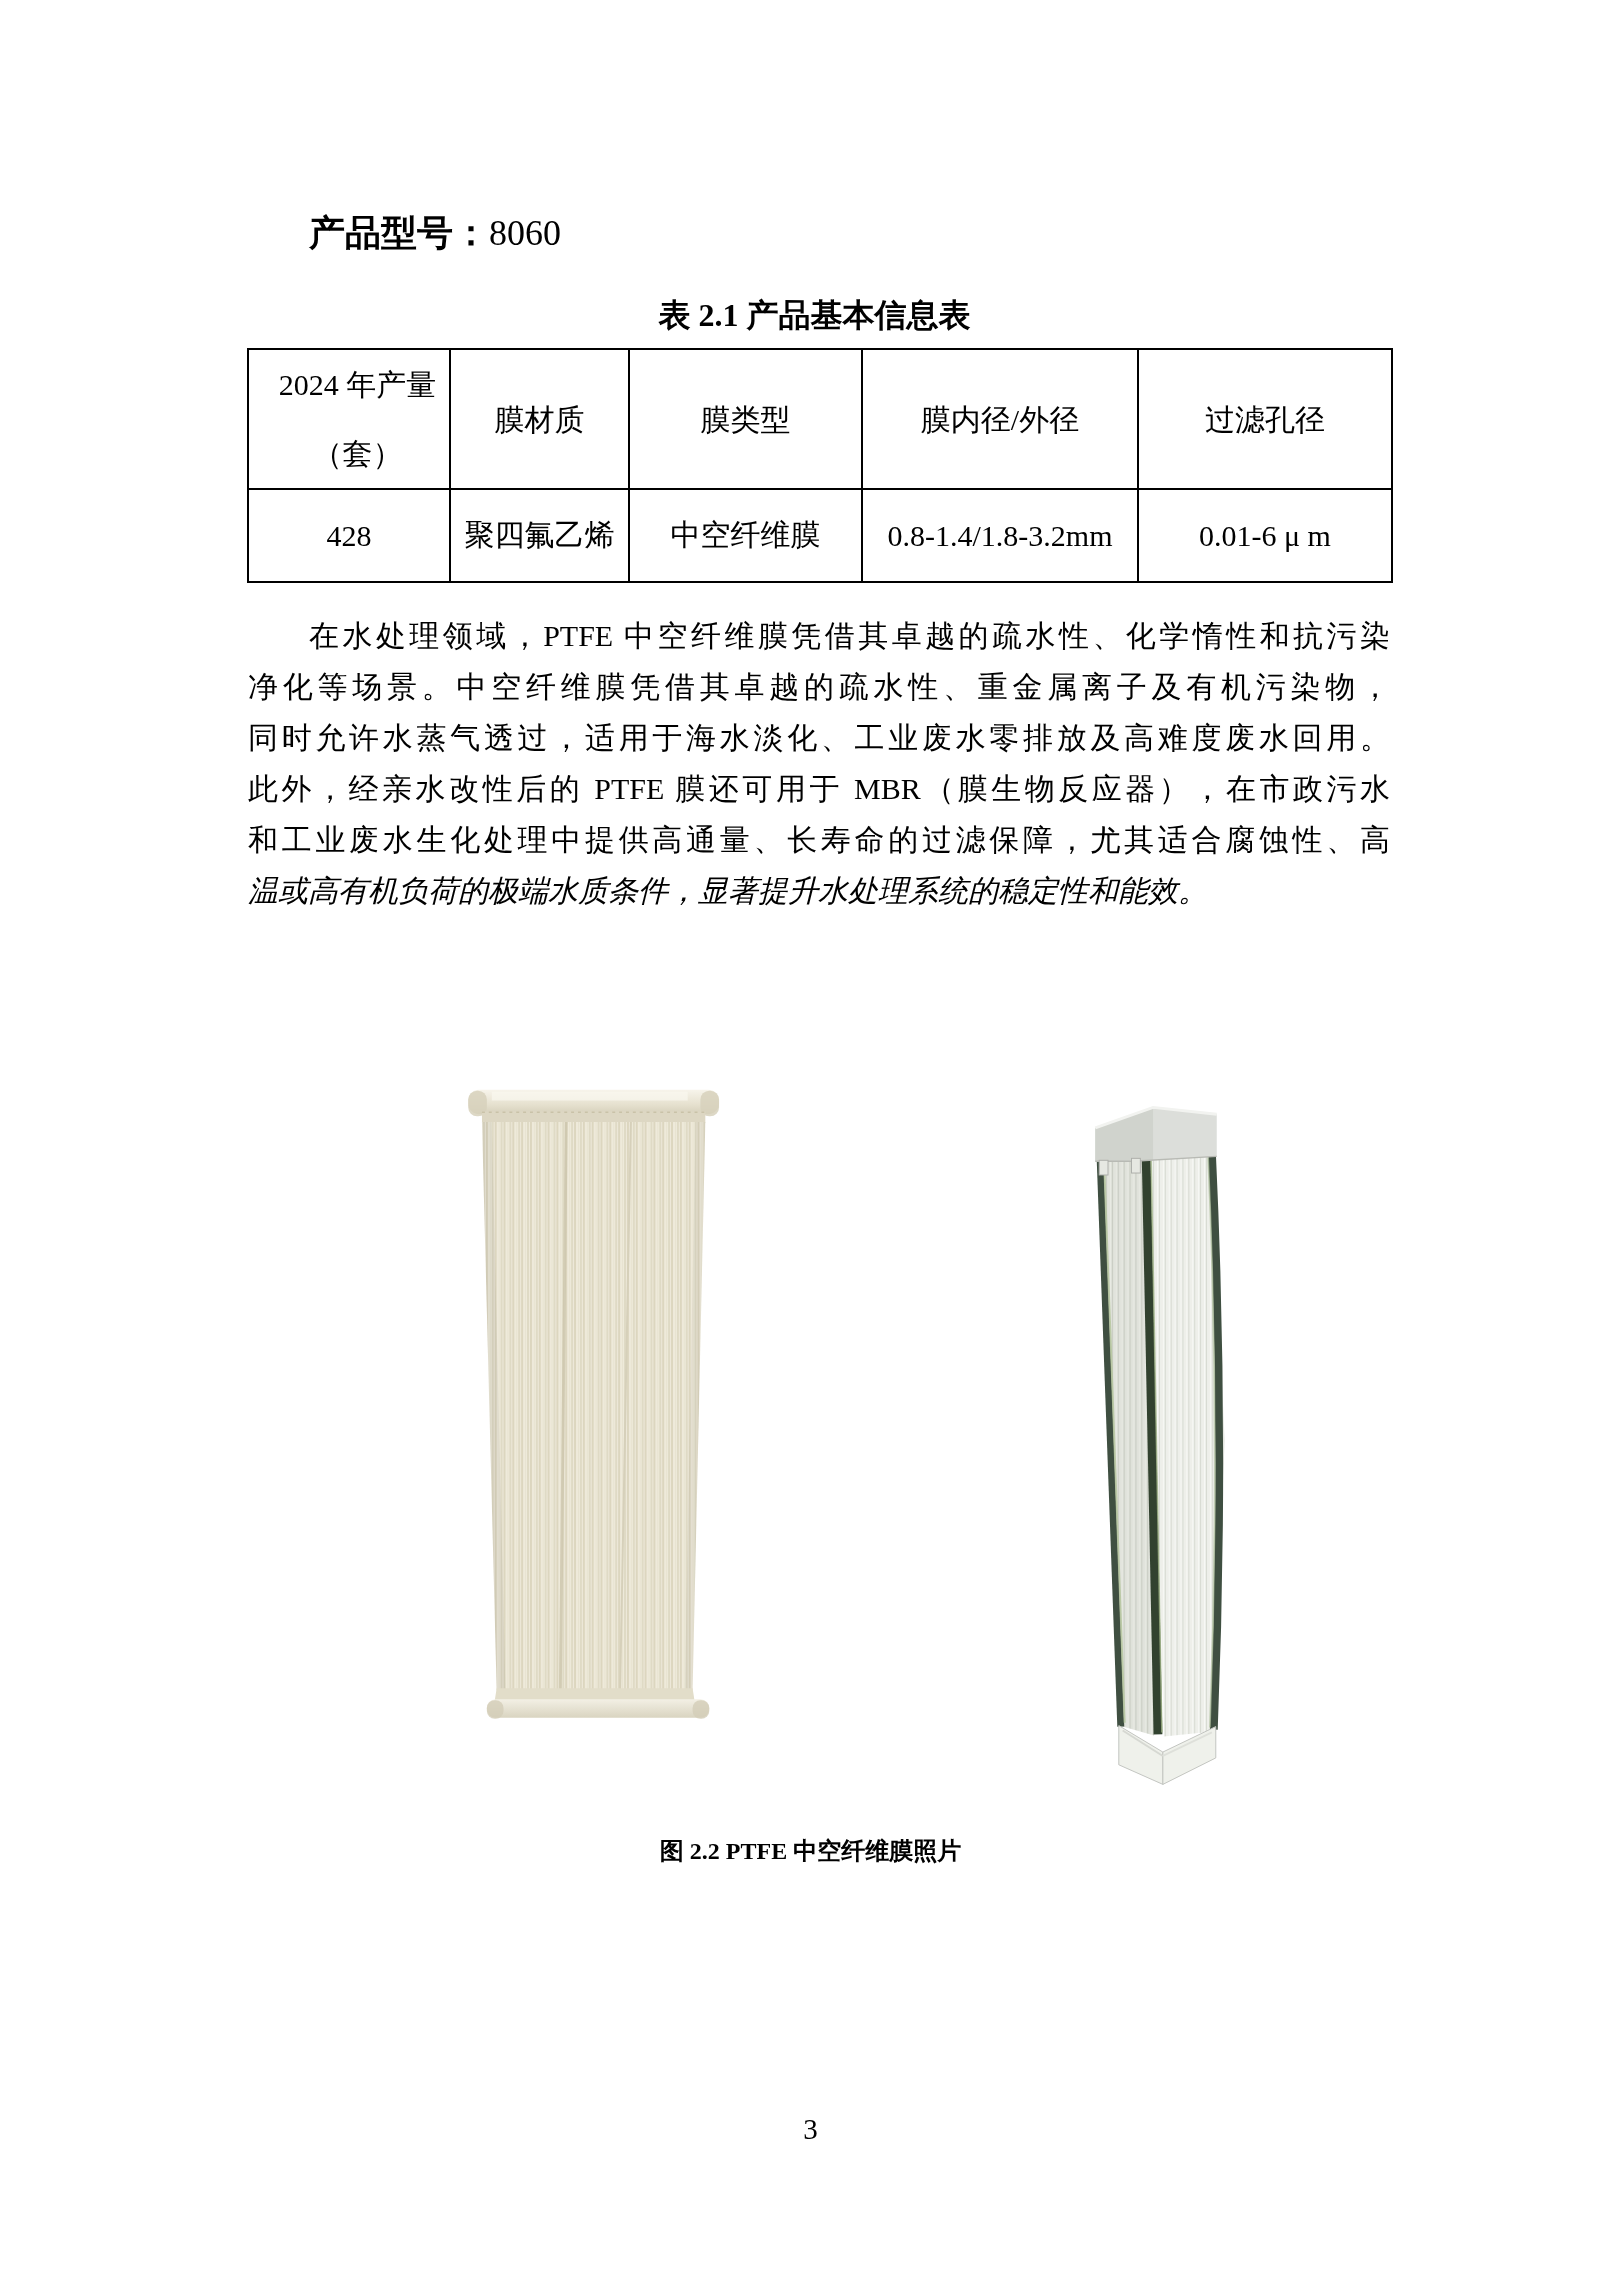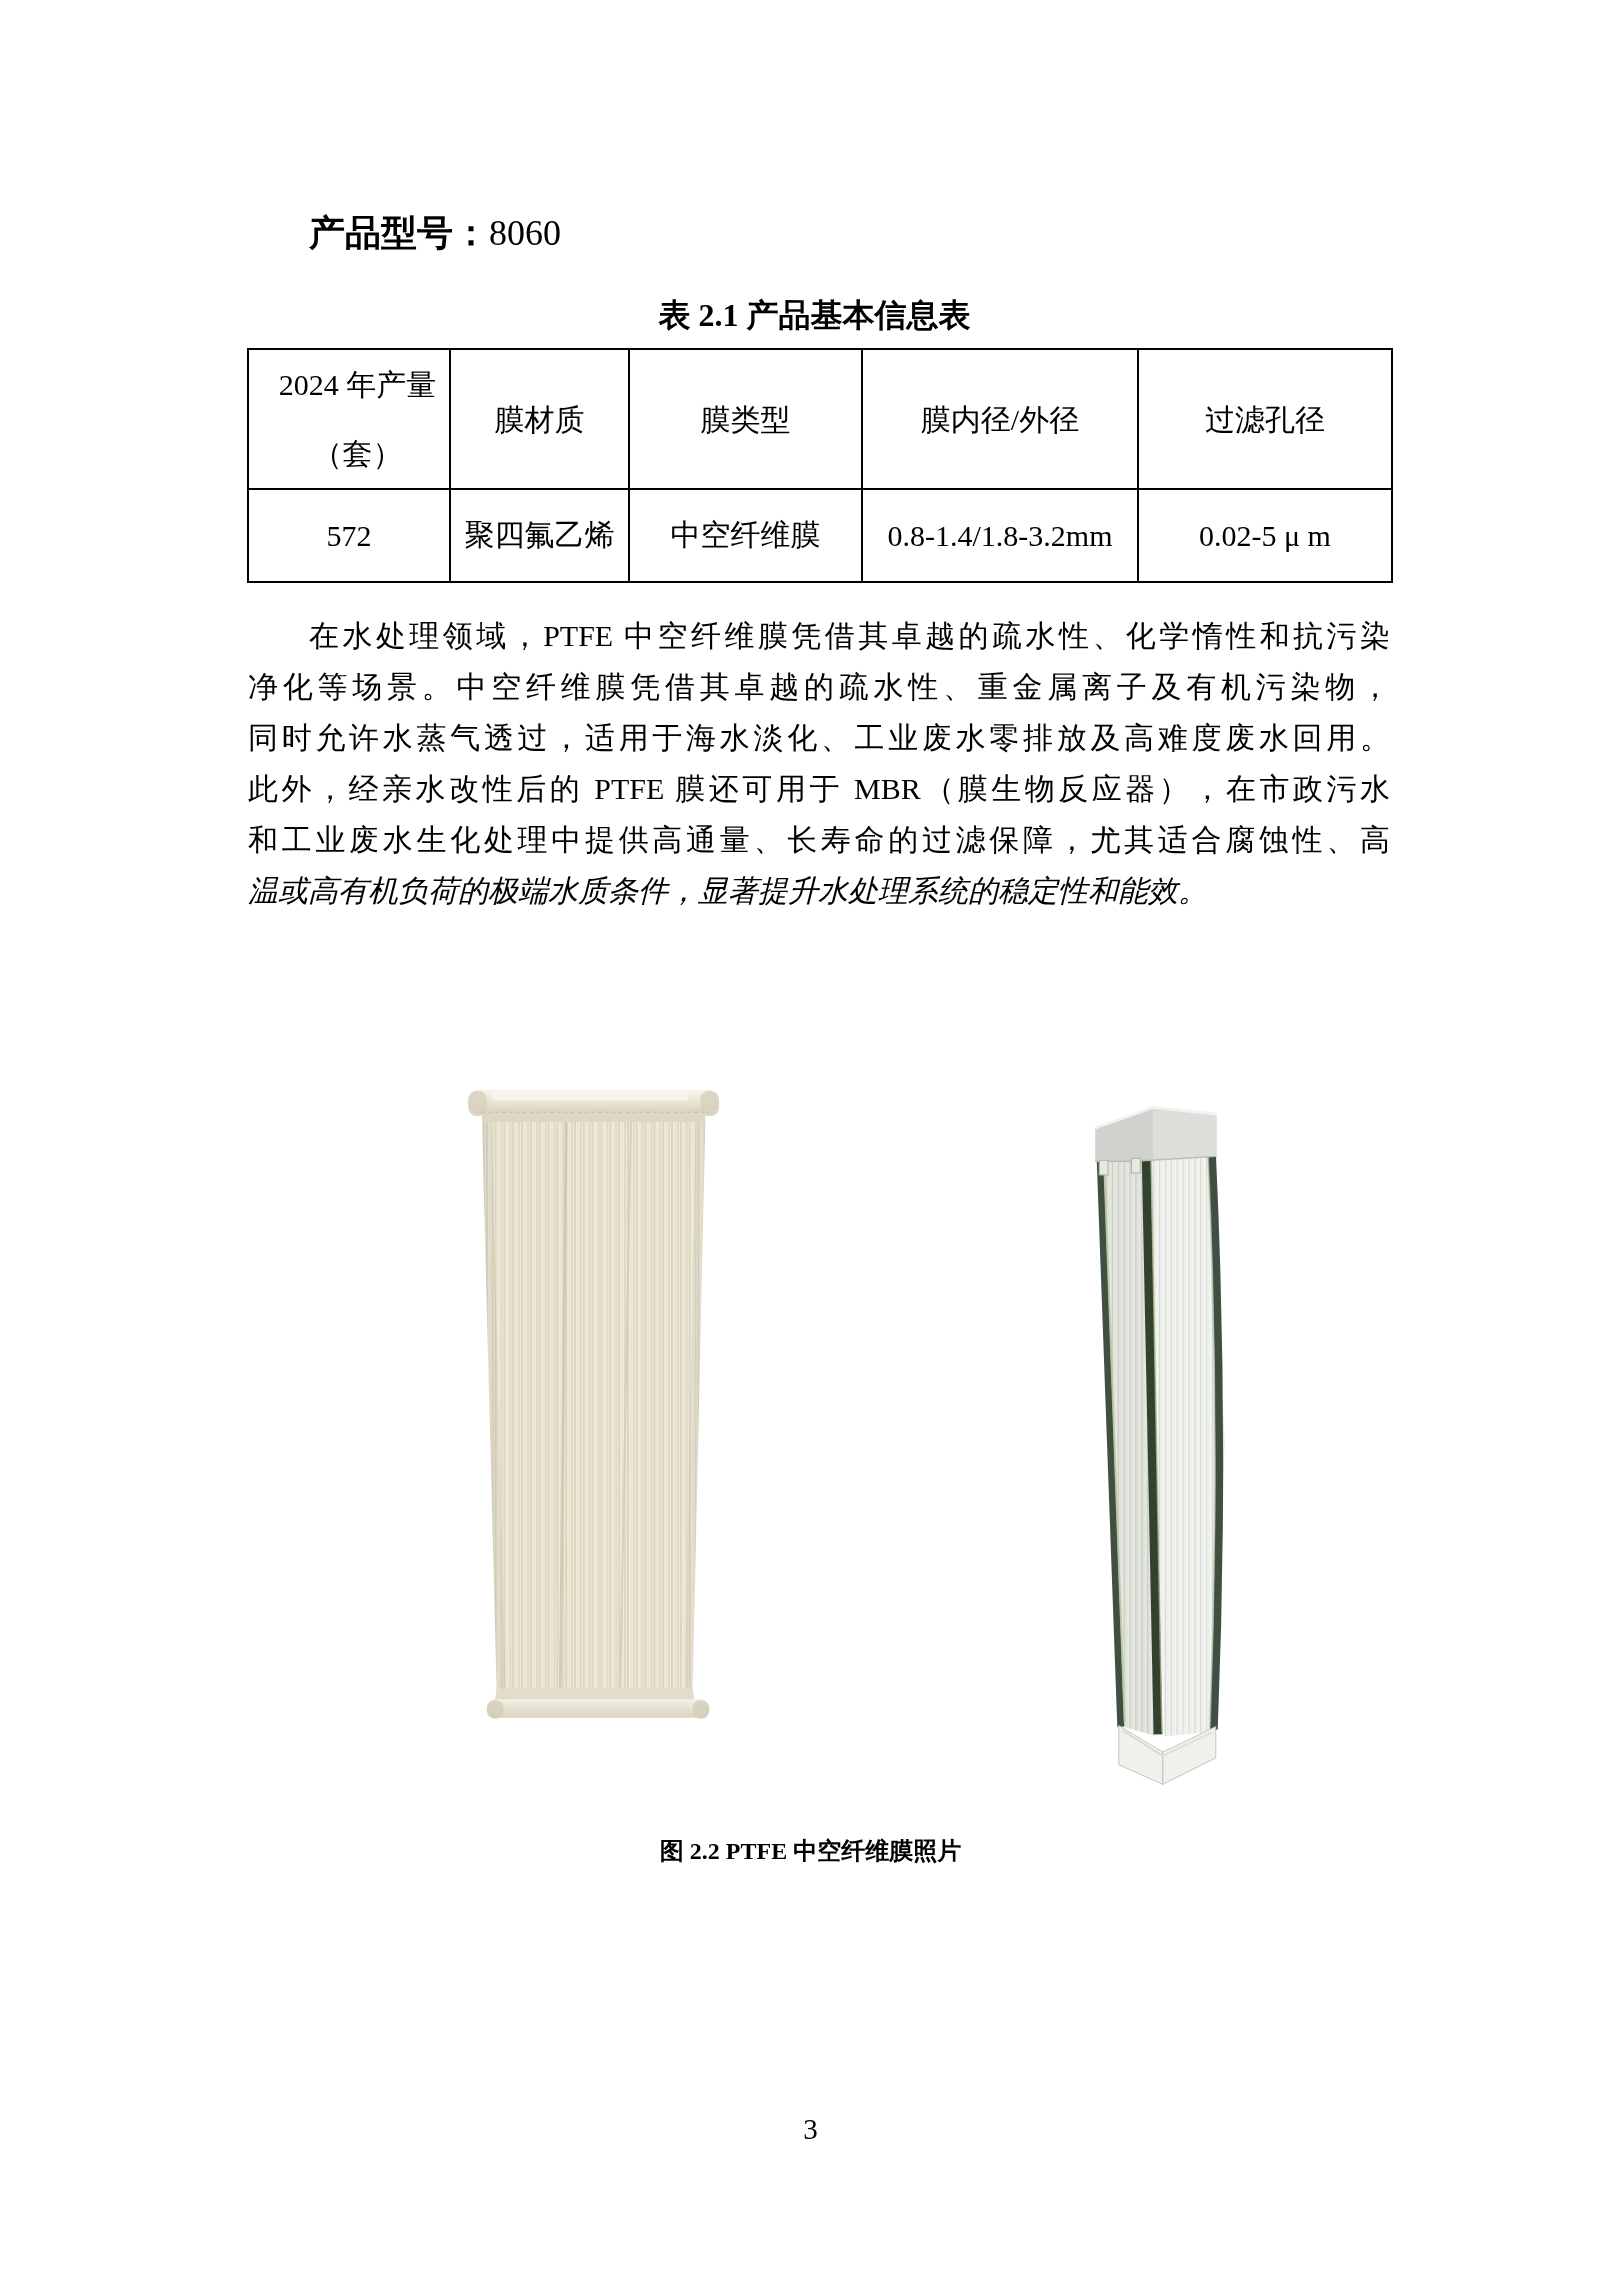--- a/index.html
+++ b/index.html
@@ -121,25 +121,25 @@
         <th>
           <div class="hdr-2line">2024 年产量</div>
           <div class="hdr-2line">（套）</div>
         </th>
         <th>膜材质</th>
         <th>膜类型</th>
         <th>膜内径/外径</th>
         <th>过滤孔径</th>
       </tr>
       <tr class="datarow">
-        <td>572</td>
+        <td>428</td>
         <td>聚四氟乙烯</td>
         <td>中空纤维膜</td>
         <td>0.8-1.4/1.8-3.2mm</td>
-        <td>0.02-5 μ m</td>
+        <td>0.01-6 μ m</td>
       </tr>
     </tbody>
   </table>
 
   <div class="para">
     <div class="para-line first">在水处理领域，PTFE 中空纤维膜凭借其卓越的疏水性、化学惰性和抗污染</div>
     <div class="para-line">净化等场景。中空纤维膜凭借其卓越的疏水性、重金属离子及有机污染物，</div>
     <div class="para-line">同时允许水蒸气透过，适用于海水淡化、工业废水零排放及高难度废水回用。</div>
     <div class="para-line">此外，经亲水改性后的 PTFE 膜还可用于 MBR（膜生物反应器），在市政污水</div>
     <div class="para-line">和工业废水生化处理中提供高通量、长寿命的过滤保障，尤其适合腐蚀性、高</div>

